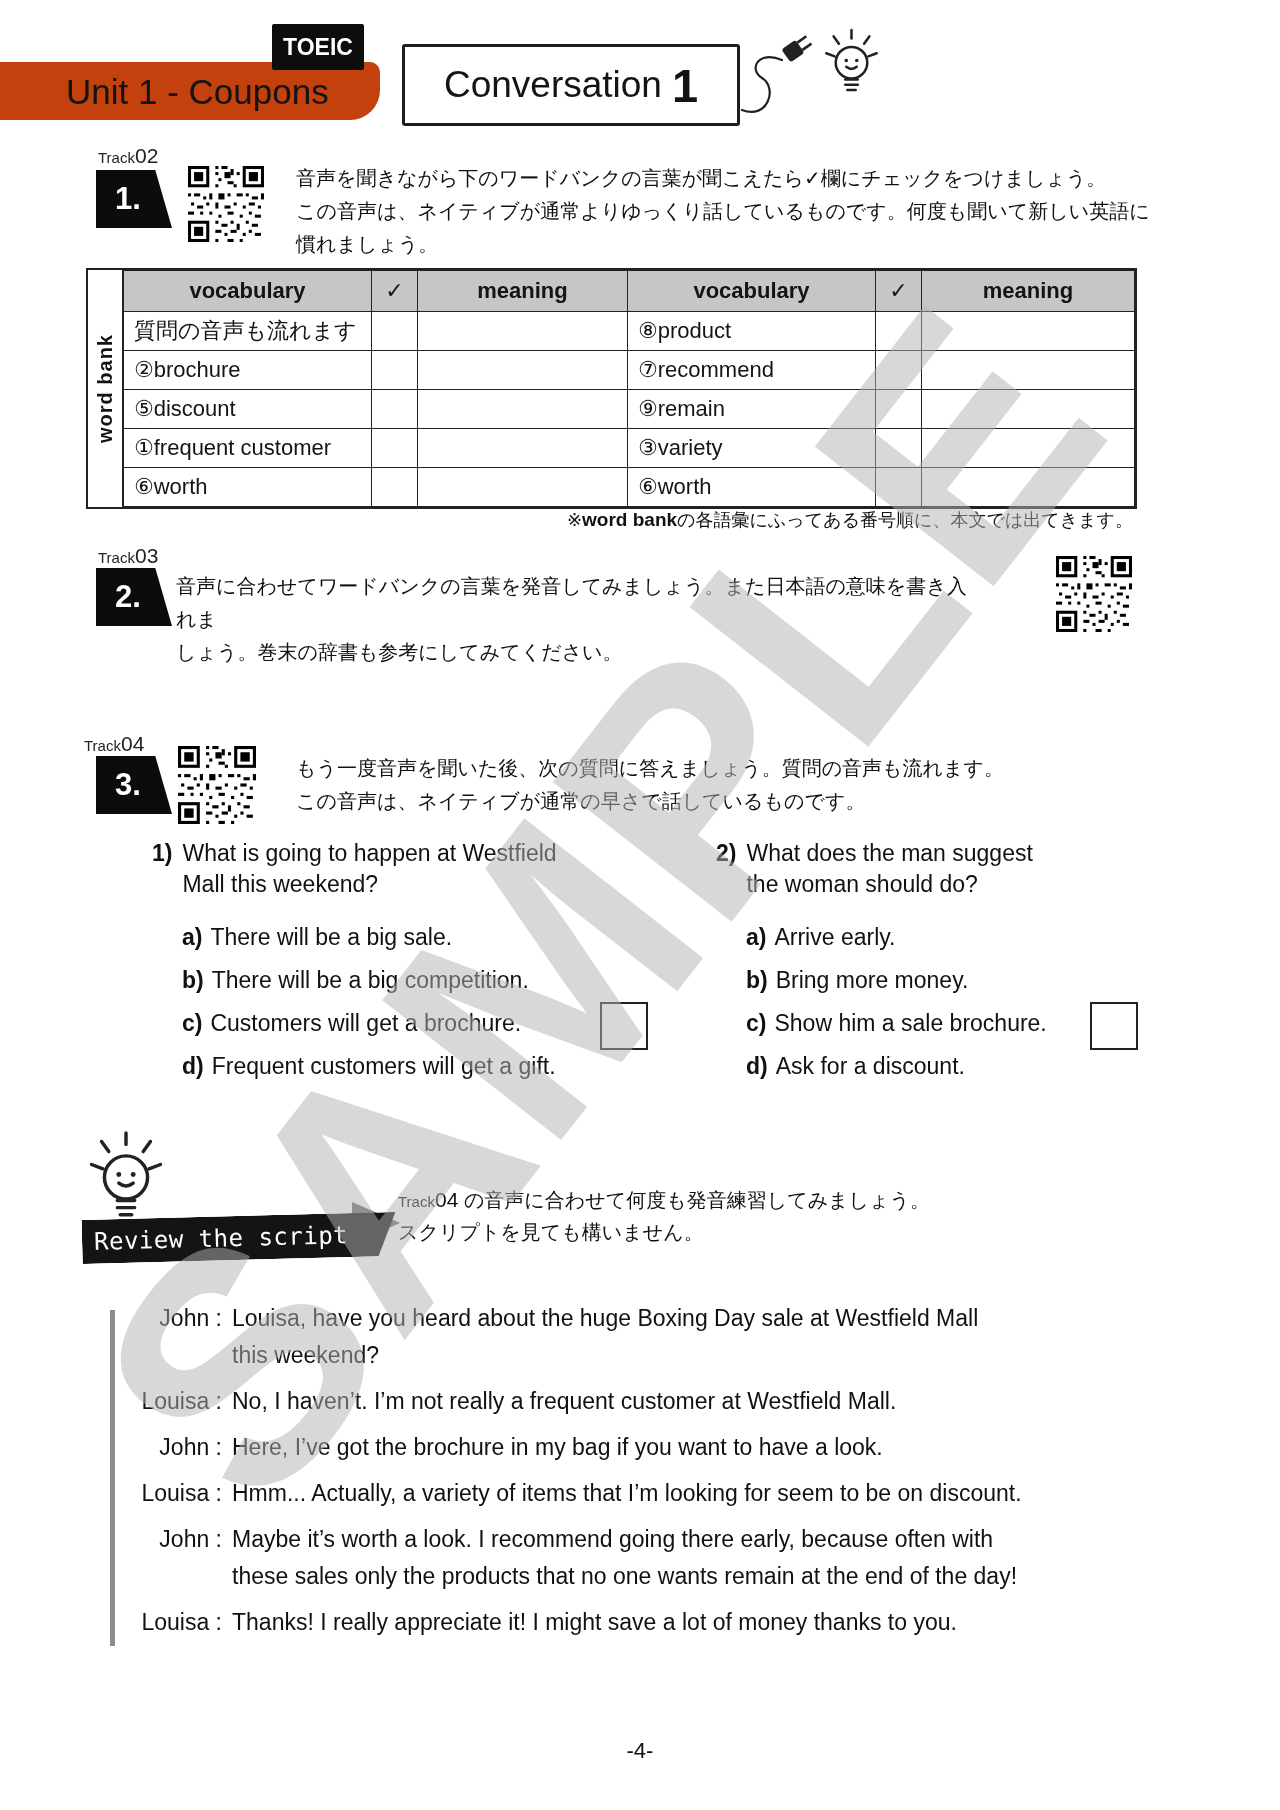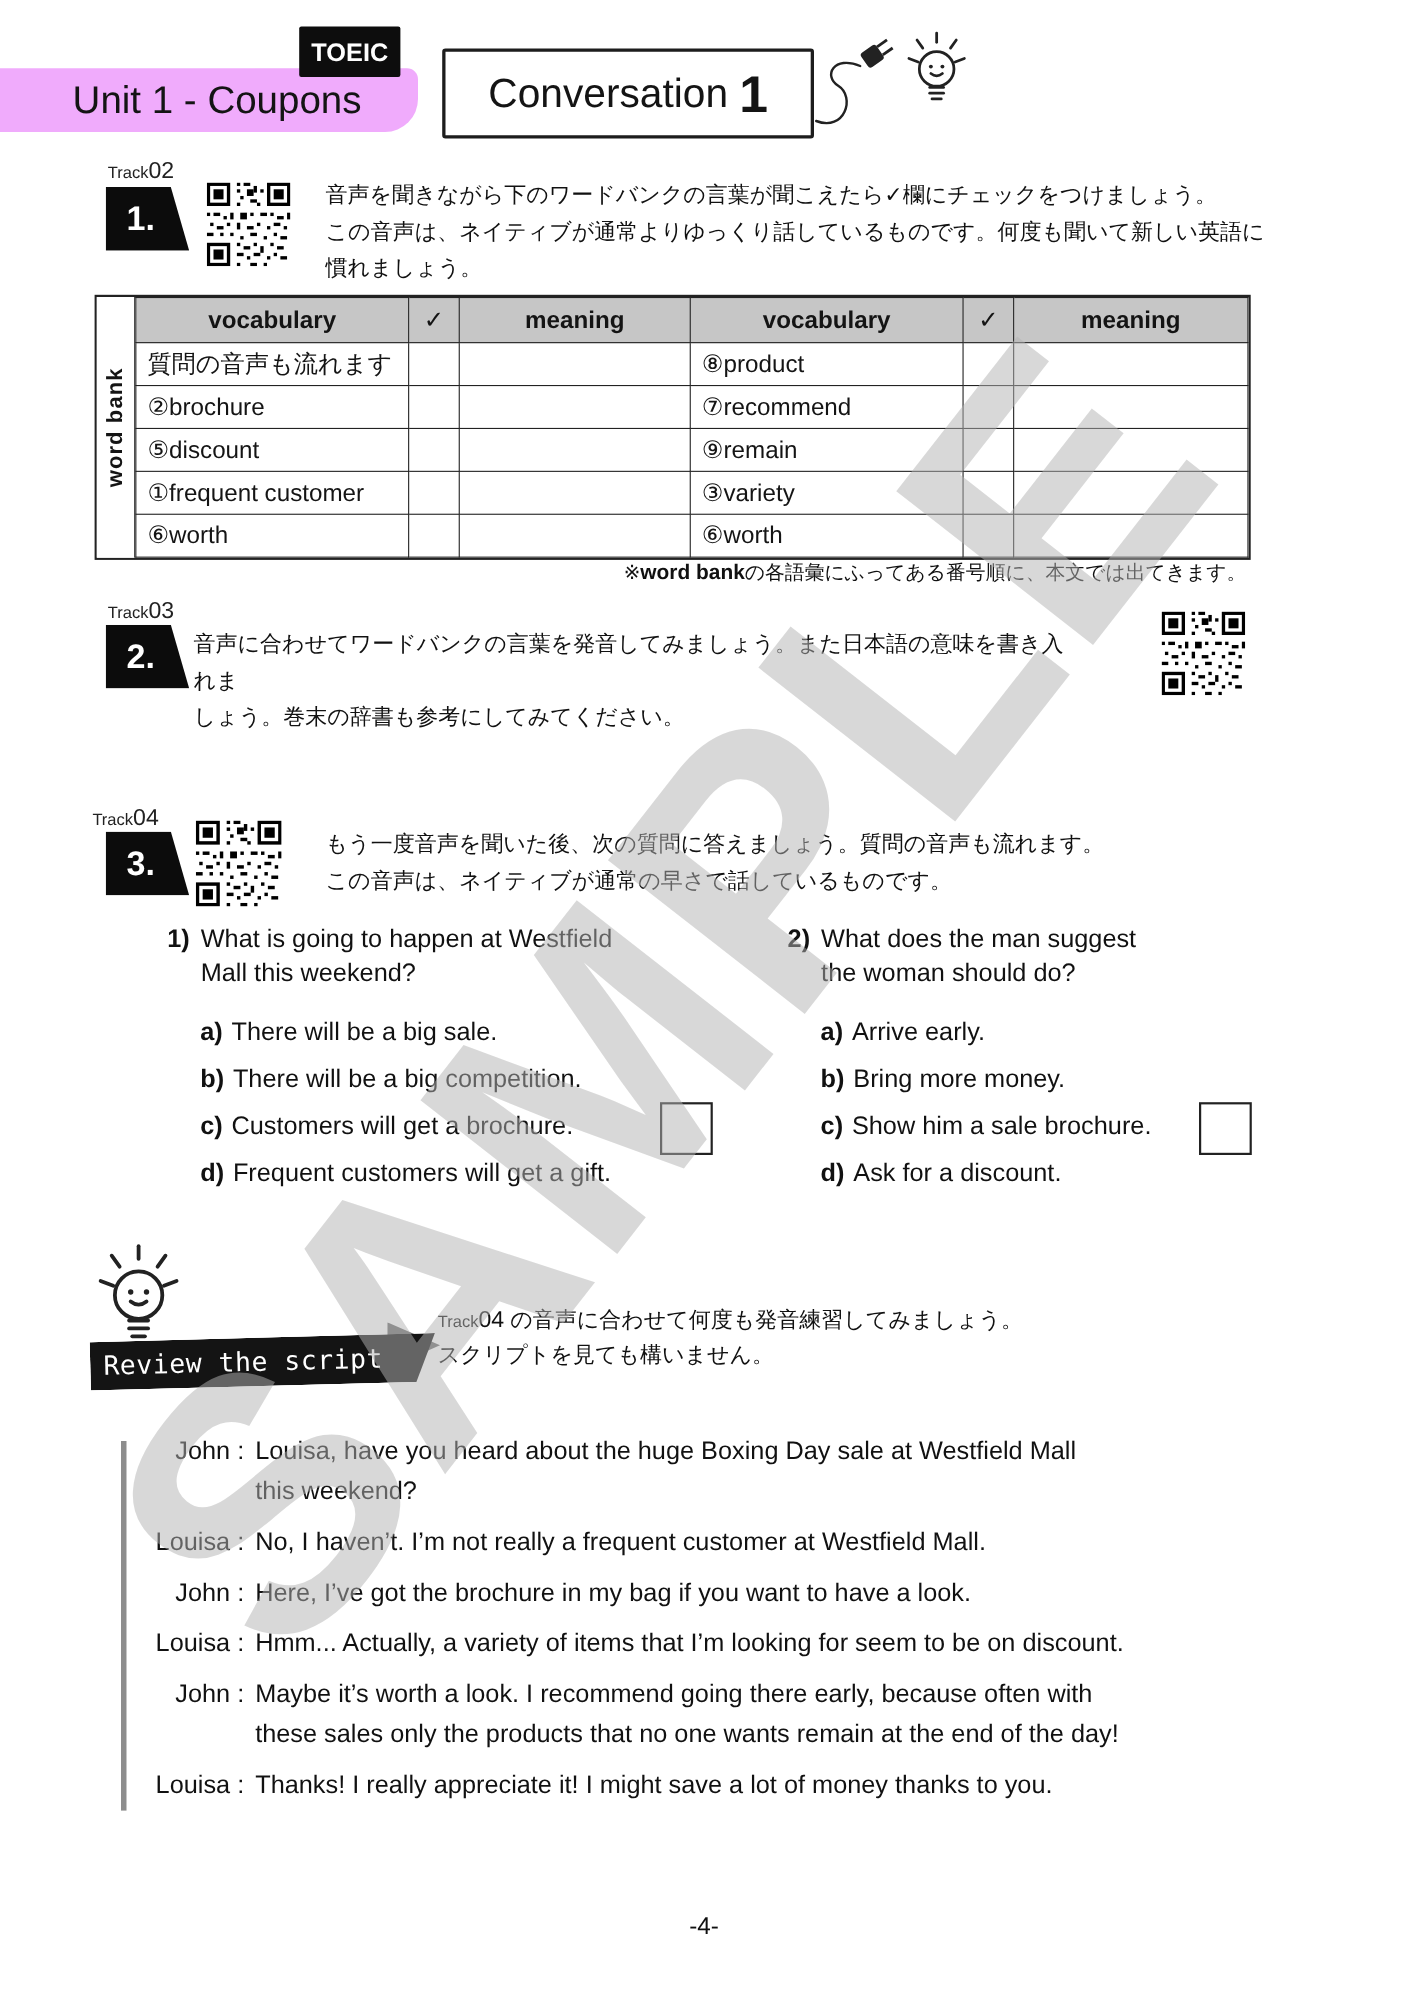--- a/index.html
+++ b/index.html
@@ -7,21 +7,21 @@
   .page { position:relative; width:1280px; height:1810px; background:#fff; overflow:hidden; }
 
   
   .watermark { position:absolute; left:600px; top:905px;
     transform:translate(-50%,-50%) rotate(-52deg);
     font-size:330px; font-weight:bold; color:#b3b3b3; opacity:.5;
     white-space:nowrap; z-index:40; pointer-events:none; letter-spacing:2px; }
 
   
   .unit-bar { position:absolute; left:0; top:62px; width:380px; height:58px;
-    background:#f0abfc; border-radius:0 10px 30px 0; z-index:2; }
+    background:#c2410c; border-radius:0 10px 30px 0; z-index:2; }
   .unit-title { position:absolute; left:66px; top:10px; font-size:35px; color:#141414; }
   .toeic-badge { position:absolute; left:272px; top:24px; width:92px; height:46px;
     background:#0d0d0d; color:#fff; font-size:23px; font-weight:bold;
     display:flex; align-items:center; justify-content:center; z-index:3; border-radius:2px; }
   .conv-box { position:absolute; left:402px; top:44px; width:332px; height:76px;
     border:3px solid #1d1d1d; border-radius:3px;
     display:flex; align-items:center; justify-content:center; gap:10px; background:#fff; }
   .conv-word { font-size:37px; }
   .conv-num  { font-size:47px; font-weight:bold; }
   .header-doodle { position:absolute; left:736px; top:14px; }

